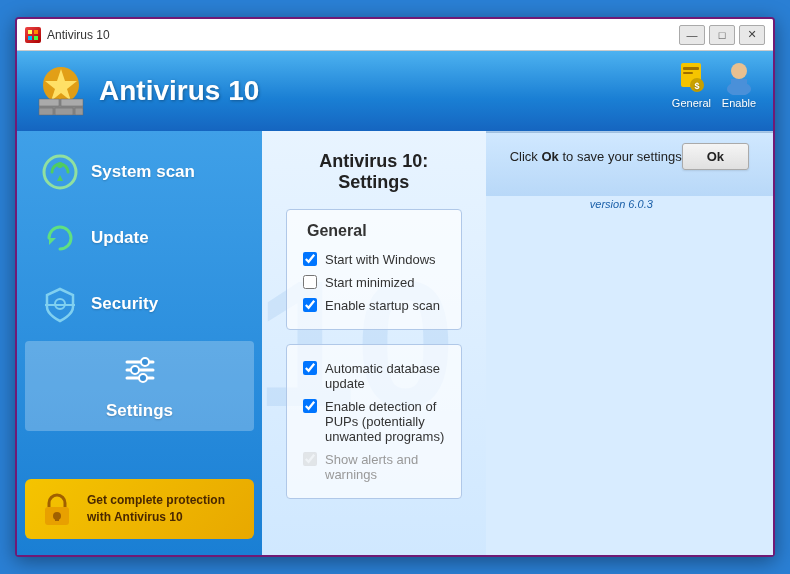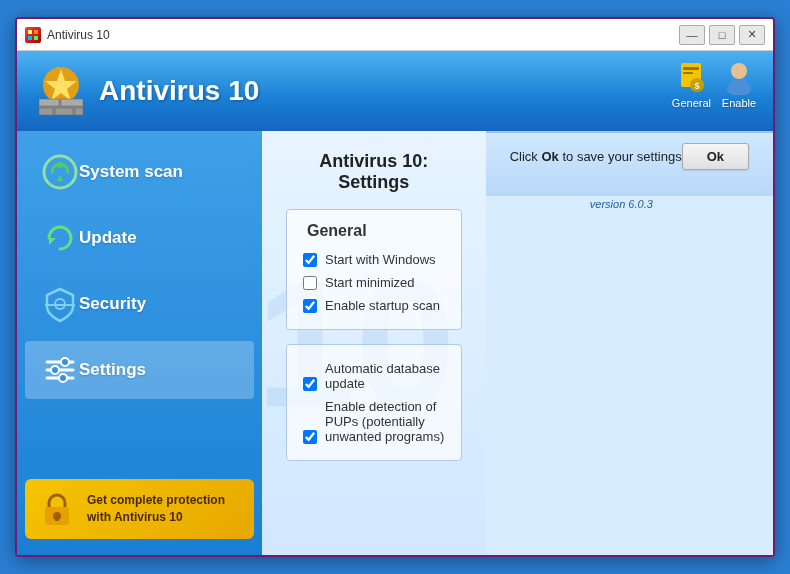--- a/index.html
+++ b/index.html
@@ -135,24 +135,26 @@
       flex-shrink: 0;
     }
 
     .nav-item {
       display: flex;
       align-items: center;
       padding: 10px 16px;
       cursor: pointer;
       margin: 4px 8px;
       border-radius: 4px;
+      gap: 12px;
       min-height: 56px;
     }
     .nav-item.active {
       background: rgba(255,255,255,0.25);
+      flex-direction: column;
     }
     .nav-item-icon {
       width: 38px;
       height: 38px;
       flex-shrink: 0;
       display: flex;
       align-items: center;
       justify-content: center;
     }
     .nav-item-label {
@@ -231,21 +233,21 @@
       font-size: 16px;
       font-weight: 600;
       color: #333;
       background: transparent;
       padding: 0 4px;
       margin-bottom: 8px;
     }
 
     .checkbox-item {
       display: flex;
-      align-items: flex-end;
+      align-items: flex-start;
       gap: 8px;
       padding: 4px 0;
       font-size: 13px;
       color: #333;
     }
 
     .checkbox-item input[type="checkbox"] {
       width: 14px;
       height: 14px;
       cursor: pointer;
@@ -445,20 +447,24 @@
 
         <div class="settings-section">
           <label class="checkbox-item">
             <input type="checkbox" checked="" style="">
             <span>Automatic database update</span>
           </label>
           <label class="checkbox-item">
             <input type="checkbox" checked="" style="">
             <span>Enable detection of PUPs (potentially unwanted programs)</span>
           </label>
+          <label class="checkbox-item disabled">
+            <input type="checkbox" checked="" disabled="" style="">
+            <span>Show alerts and warnings</span>
+          </label>
         </div>
       </div>
 
       <div style="background: #d8ecff; border-top: 1px solid #a8c8e8;">
         <div class="content-footer">
           <span class="footer-save-text">
             Click <strong>Ok</strong> to save your settings
           </span>
           <button class="ok-button">Ok</button>
         </div>

